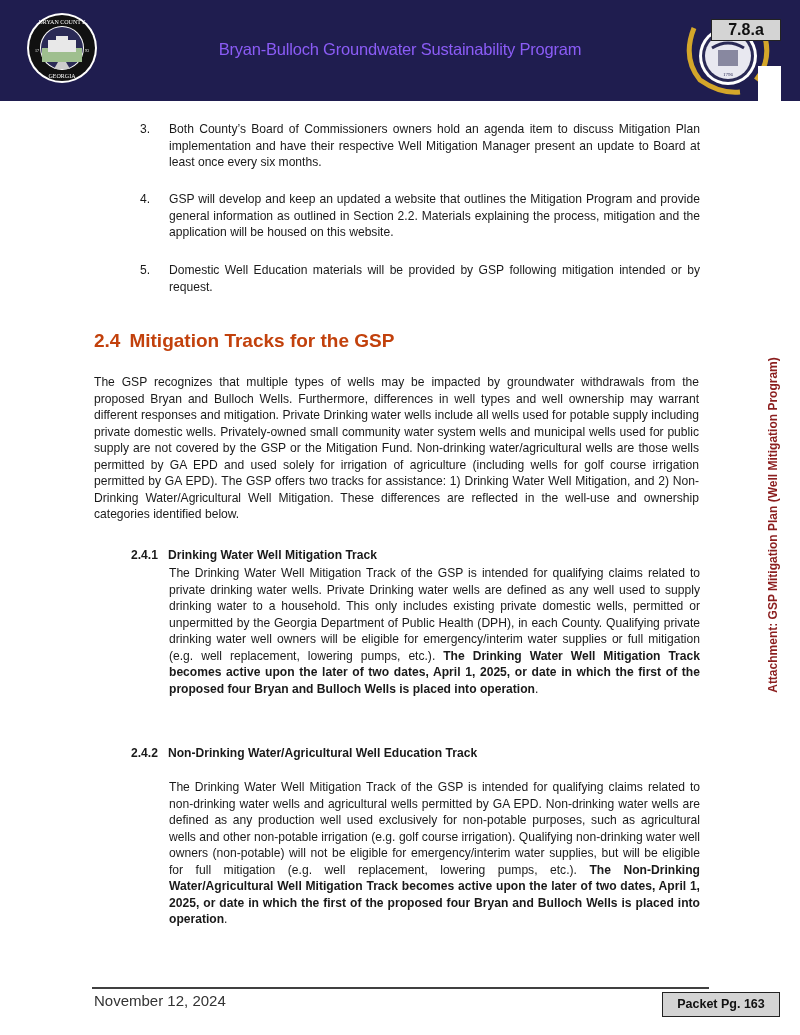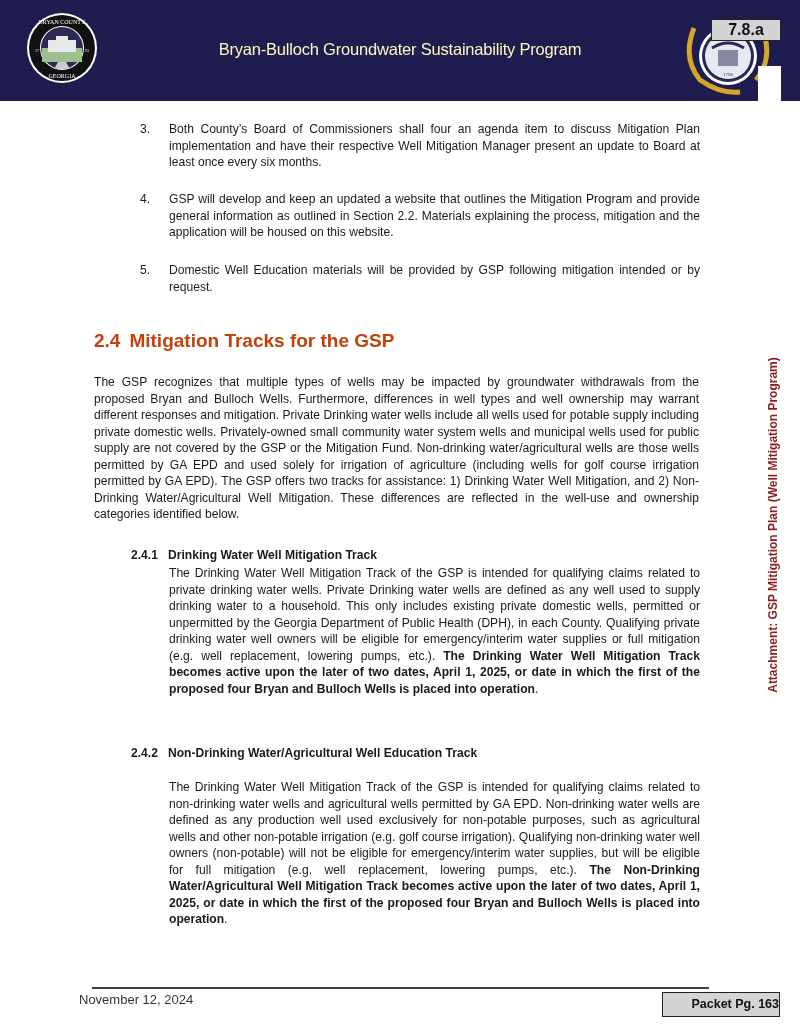--- a/index.html
+++ b/index.html
@@ -11,21 +11,21 @@
   }
   .header {
     position: absolute; left: 0; top: 0; width: 800px; height: 101px;
     background: #1f1d4f;
   }
   .seal-left {
     position: absolute; left: 26px; top: 12px; width: 72px; height: 72px;
   }
   .header-title {
     position: absolute; left: 0; top: 40px; width: 800px; text-align: center;
-    color: #fef9c3; font-size: 16.5px; letter-spacing: -0.2px;
+    color: #8b5cf6; font-size: 16.5px; letter-spacing: -0.2px;
     font-family: "Liberation Sans", sans-serif; font-stretch: condensed;
   }
   .seal-right {
     position: absolute; left: 680px; top: 8px; width: 96px; height: 90px;
   }
   .white-tab {
     position: absolute; left: 758px; top: 66px; width: 23px; height: 35px; background: #ffffff;
   }
   .badge {
     position: absolute; left: 711px; top: 19px; width: 70px; height: 22px;
@@ -66,26 +66,26 @@
   .side-label span {
     position: absolute; left: 50%; top: 50%;
     transform: translate(-50%, -50%) rotate(-90deg);
     white-space: nowrap; color: #8b1e1e; font-weight: bold; font-size: 12px;
   }
 
   .footer-rule {
     position: absolute; left: 92px; top: 987px; width: 617px; height: 2px; background: #404040;
   }
   .footer-date {
-    position: absolute; left: 79px; top: 992px; font-size: 13px; color: #333;
+    position: absolute; left: 94px; top: 992px; font-size: 15px; color: #333;
   }
   .packet {
     position: absolute; left: 662px; top: 992px; width: 118px; height: 25px;
     background: #d4d4d4; border: 1.5px solid #222; box-sizing: border-box;
-    text-align: right; font-weight: bold; font-size: 12.5px; line-height: 22px; color: #111;
+    text-align: center; font-weight: bold; font-size: 12.5px; line-height: 22px; color: #111;
   }
 </style>
 </head>
 <body>
 
 <div class="header">
   <svg class="seal-left" viewBox="0 0 72 72">
     <circle cx="36" cy="36" r="35" fill="#ffffff"></circle>
     <circle cx="36" cy="36" r="33" fill="#111"></circle>
     <circle cx="36" cy="36" r="22" fill="#ffffff"></circle>
@@ -109,21 +109,21 @@
     <rect x="38" y="42" width="20" height="16" fill="#8888a0"></rect>
     <path d="M32 40 Q48 30 64 40" stroke="#2a2a55" stroke-width="3" fill="none"></path>
     <text x="48" y="68" font-size="5" fill="#2a2a55" text-anchor="middle" font-family="Liberation Serif, serif">1796</text>
   </svg>
   <div class="white-tab"></div>
   <div class="badge">7.8.a</div>
 </div>
 
 <div class="list-item body-text" style="top:121px;">
   <span class="num">3.</span>
-  <div class="txt">Both County’s Board of Commissioners shall four an agenda item to discuss Mitigation Plan implementation and have their respective Well Mitigation Manager present an update to Board at least once every six months.</div>
+  <div class="txt">Both County’s Board of Commissioners owners hold an agenda item to discuss Mitigation Plan implementation and have their respective Well Mitigation Manager present an update to Board at least once every six months.</div>
 </div>
 <div class="list-item body-text" style="top:191px;">
   <span class="num">4.</span>
   <div class="txt">GSP will develop and keep an updated a website that outlines the Mitigation Program and provide general information as outlined in Section 2.2. Materials explaining the process, mitigation and the application will be housed on this website.</div>
 </div>
 <div class="list-item body-text" style="top:262px;">
   <span class="num">5.</span>
   <div class="txt">Domestic Well Education materials will be provided by GSP following mitigation intended or by request.</div>
 </div>
 

